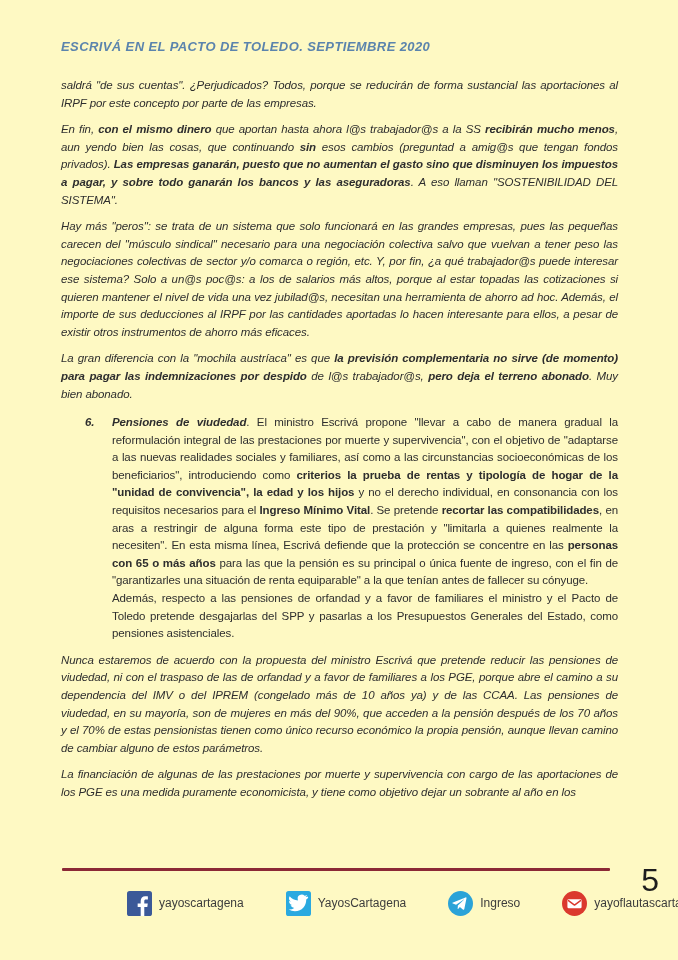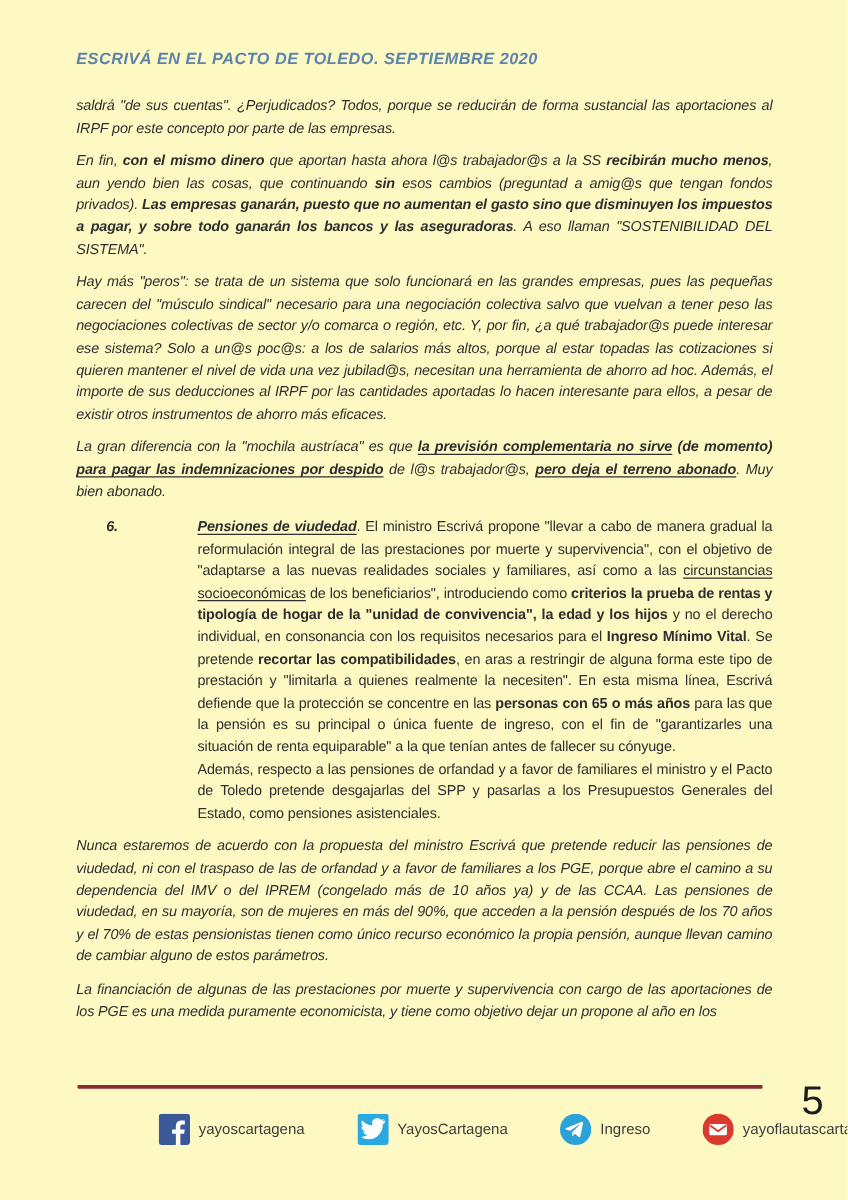--- a/index.html
+++ b/index.html
@@ -16,26 +16,26 @@
     letter-spacing:.4px; color:#5b84ad;
   }
   .doc-body {
     position:absolute; left:61px; top:77px; width:557px;
     font-size:11.5px; line-height:17.6px; letter-spacing:-.1px;
     color:#2e2e2e; text-align:justify;
   }
   .para { margin-bottom:9px; }
   .para.italic { font-style:italic; }
   .b { font-weight:700; }
-  .u { text-decoration:underline; text-underline-offset:2px; }
+  .u { text-underline-offset:2px; }
   .i { font-style:italic; }
   .list-item { display:flex; margin:11px 0 9px 24px; }
   .li-num { flex:none; width:27px; font-weight:700; font-style:italic; }
   .li-body { flex:1; }
-  .li-body .para { margin-bottom:0;margin-left:46px; }
+  .li-body .para { margin-bottom:0; }
   .footer-rule {
     position:absolute; left:62px; top:868px; width:548px; height:3px;
     background:#8b2936; border-radius:1px;
   }
   .footer-row {
     position:absolute; left:100px; top:890px; height:26px;
     display:flex; align-items:center; gap:15px;
   }
   .social-item { display:flex; align-items:center; gap:7px;padding-left:27px; }
   .social-icon { display:block; width:25px; height:25px; }
@@ -57,21 +57,21 @@
       <p class="para italic"><span>Hay más "peros": se trata de un sistema que solo funcionará en las grandes empresas, pues las pequeñas carecen del "músculo sindical" necesario para una negociación colectiva salvo que vuelvan a tener peso las negociaciones colectivas de sector y/o comarca o región, etc. Y, por fin, ¿a qué trabajador@s puede interesar ese sistema? Solo a un@s poc@s: a los de salarios más altos, porque al estar topadas las cotizaciones si quieren mantener el nivel de vida una vez jubilad@s, necesitan una herramienta de ahorro ad hoc. Además, el importe de sus deducciones al IRPF por las cantidades aportadas lo hacen interesante para ellos, a pesar de existir otros instrumentos de ahorro más eficaces.</span></p>
       <p class="para italic"><span>La gran diferencia con la "mochila austríaca" es que </span><span class="b u">la previsión complementaria no sirve</span><span> </span><span class="b">(de momento)</span><span> </span><span class="b u">para pagar las indemnizaciones por despido</span><span> de l@s trabajador@s, </span><span class="b u">pero deja el terreno abonado</span><span>. Muy bien abonado.</span></p>
       <div class="list-item">
         <span class="li-num">6.</span>
         <div class="li-body">
           <p class="para"><span class="b u i">Pensiones de viudedad</span><span>. El ministro Escrivá propone "llevar a cabo de manera gradual la reformulación integral de las prestaciones por muerte y supervivencia", con el objetivo de "adaptarse a las nuevas realidades sociales y familiares, así como a las </span><span class="u">circunstancias socioeconómicas</span><span> de los beneficiarios", introduciendo como </span><span class="b">criterios la prueba de rentas y tipología de hogar de la "unidad de convivencia", la edad y los hijos</span><span> y no el derecho individual, en consonancia con los requisitos necesarios para el </span><span class="b">Ingreso Mínimo Vital</span><span>. Se pretende </span><span class="b">recortar las compatibilidades</span><span>, en aras a restringir de alguna forma este tipo de prestación y "limitarla a quienes realmente la necesiten". En esta misma línea, Escrivá defiende que la protección se concentre en las </span><span class="b">personas con 65 o más años</span><span> para las que la pensión es su principal o única fuente de ingreso, con el fin de "garantizarles una situación de renta equiparable" a la que tenían antes de fallecer su cónyuge.</span></p>
           <p class="para"><span>Además, respecto a las pensiones de orfandad y a favor de familiares el ministro y el Pacto de Toledo pretende desgajarlas del SPP y pasarlas a los Presupuestos Generales del Estado, como pensiones asistenciales.</span></p>
         </div>
       </div>
       <p class="para italic"><span>Nunca estaremos de acuerdo con la propuesta del ministro Escrivá que pretende reducir las pensiones de viudedad, ni con el traspaso de las de orfandad y a favor de familiares a los PGE, porque abre el camino a su dependencia del IMV o del IPREM (congelado más de 10 años ya) y de las CCAA. Las pensiones de viudedad, en su mayoría, son de mujeres en más del 90%, que acceden a la pensión después de los 70 años y el 70% de estas pensionistas tienen como único recurso económico la propia pensión, aunque llevan camino de cambiar alguno de estos parámetros.</span></p>
-      <p class="para italic"><span>La financiación de algunas de las prestaciones por muerte y supervivencia con cargo de las aportaciones de los PGE es una medida puramente economicista, y tiene como objetivo dejar un propone al año en los</span></p>
+      <p class="para italic"><span>La financiación de algunas de las prestaciones por muerte y supervivencia con cargo de las aportaciones de los PGE es una medida puramente economicista, y tiene como objetivo dejar un sobrante al año en los</span></p>
     </div>
   <div class="footer-rule"></div>
   <div class="footer-row" id="footer-row">
       <span class="social-item">
         <span class="social-icon" style="color: rgb(59, 89, 152);">
           <svg viewBox="0 0 24 24">
             <rect width="24" height="24" rx="2.5" fill="currentColor"></rect>
             <path fill="#fff" d="M16.6 24v-8.6h2.9l.44-3.36H16.6V9.9c0-.97.27-1.63 1.66-1.63h1.78V5.26c-.31-.04-1.36-.13-2.59-.13-2.56 0-4.31 1.56-4.31 4.43v2.48h-2.9v3.36h2.9V24h3.46z"></path>
           </svg>
         </span>

